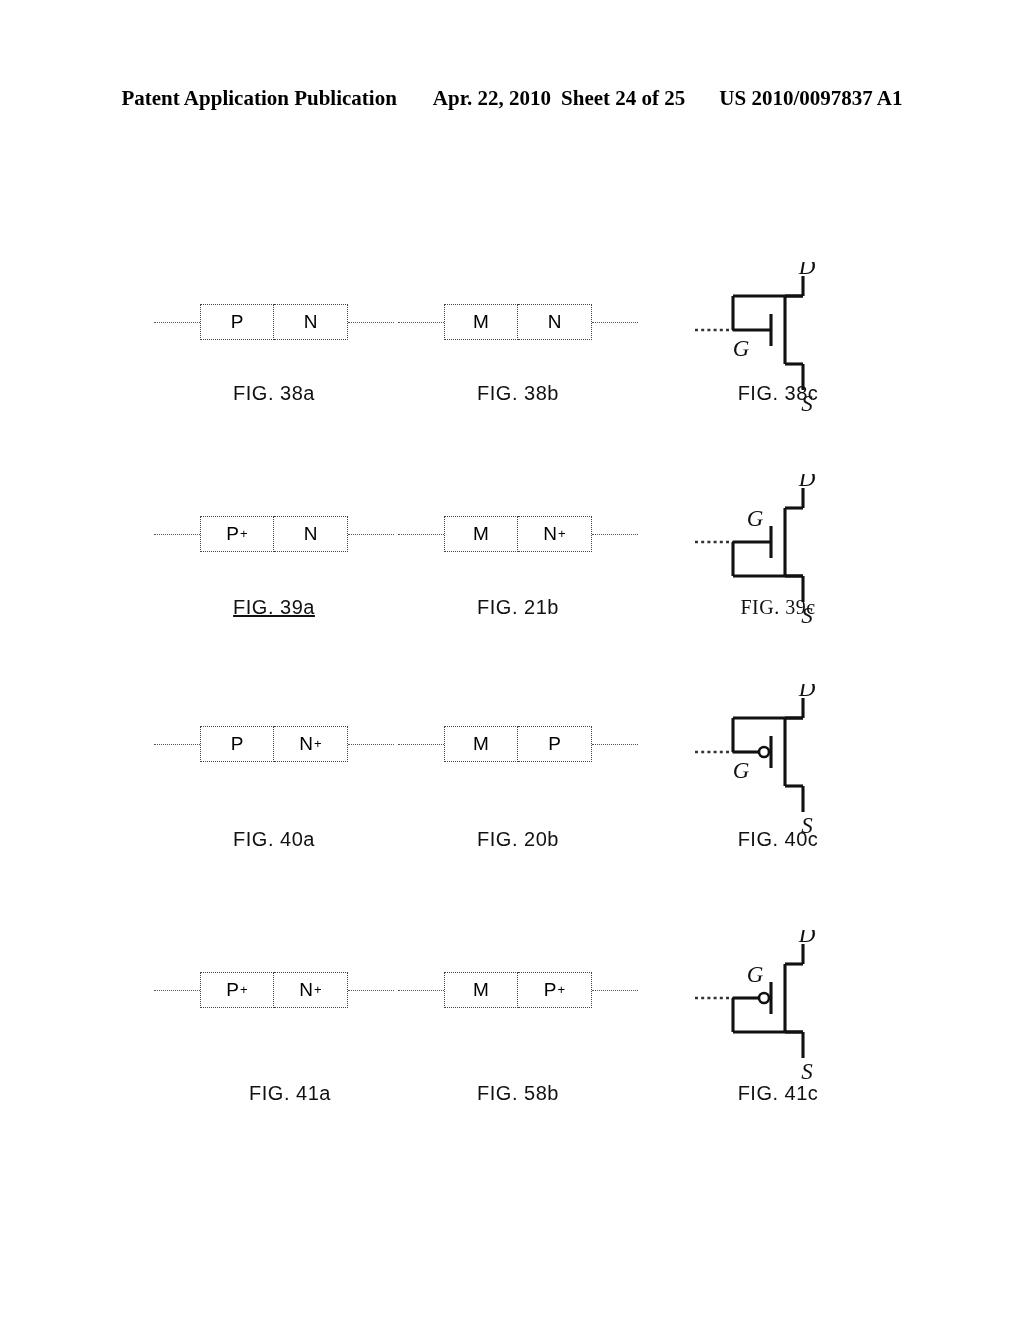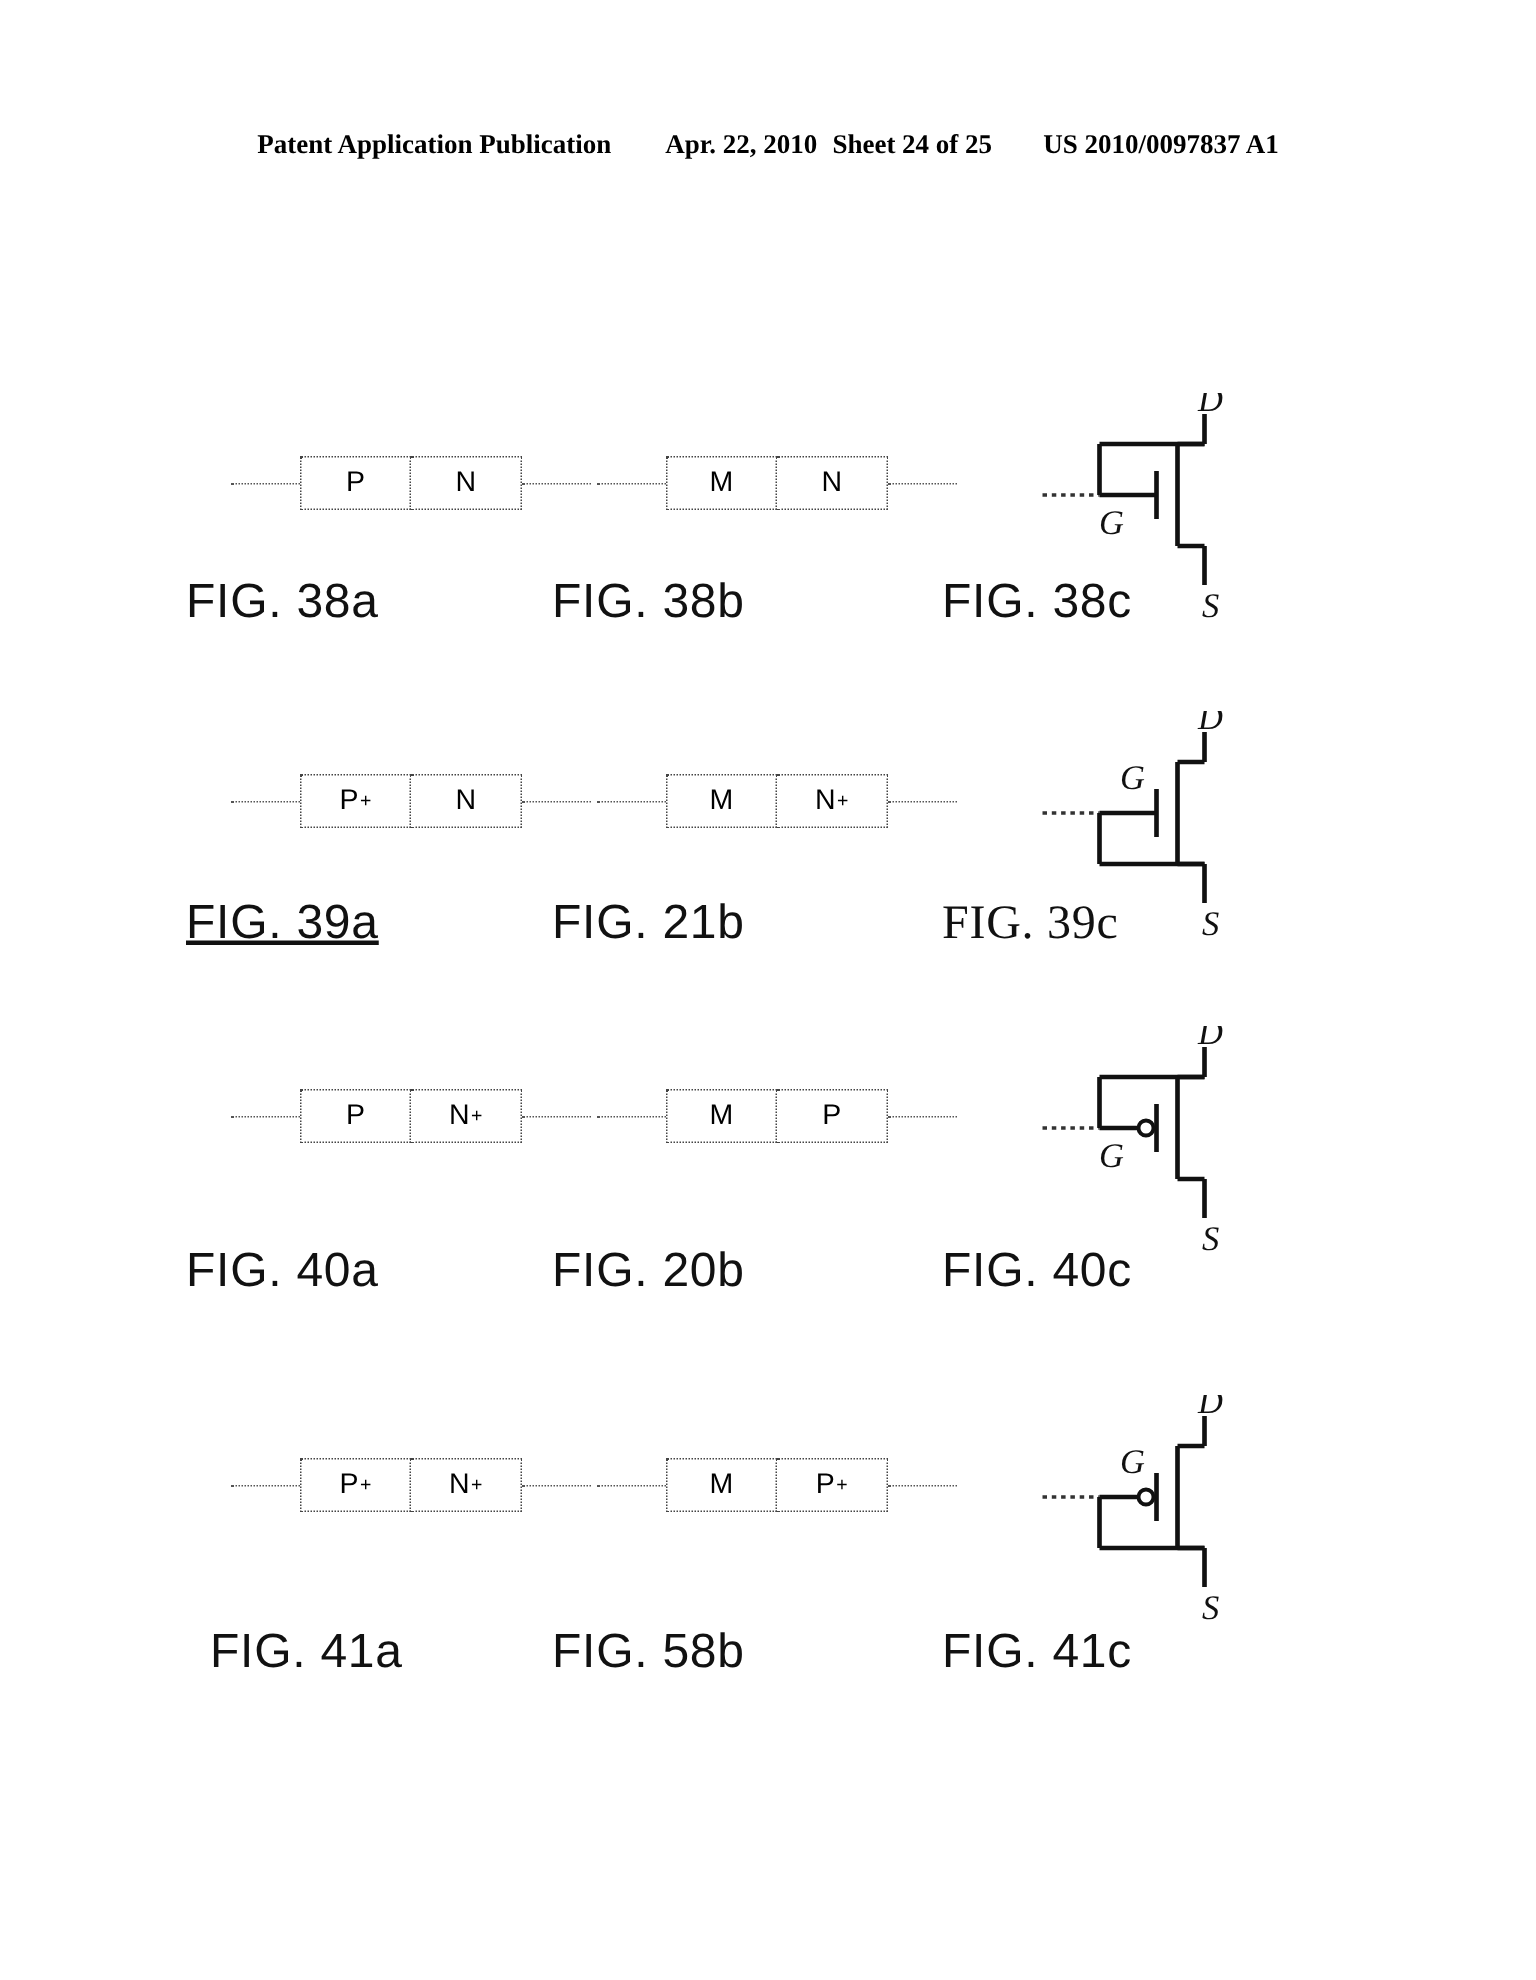--- a/index.html
+++ b/index.html
@@ -17,21 +17,21 @@
 
   
   #page-header {
     position: absolute;
     top: 86px;
     left: 0;
     width: 1024px;
     text-align: center;
     font-family: "Liberation Serif", serif;
     font-weight: bold;
-    font-size: 18px;
+    font-size: 21px;
     color: #000000;
     white-space: nowrap;
   }
   #page-header .hdr-seg { display: inline-block; vertical-align: baseline; }
   .hdr-gap-a { display: inline-block; width: 36px; }
   .hdr-gap-b { display: inline-block; width: 10px; }
   .hdr-gap-c { display: inline-block; width: 34px; }
 
   
   .fig-cell {
@@ -39,22 +39,23 @@
     width: 300px;
   }
   .fig-art {
     position: relative;
     width: 300px;
     height: 120px;
   }
   .fig-caption {
     position: absolute;
     width: 300px;
+    text-align: center;
     font-family: "Liberation Sans", sans-serif;
-    font-size: 32px;
+    font-size: 20px;
     letter-spacing: 0.5px;
     color: #111111;
     white-space: nowrap;
   }
 
   
   .block-diagram {
     position: absolute;
     top: 30px;
     left: 50%;

